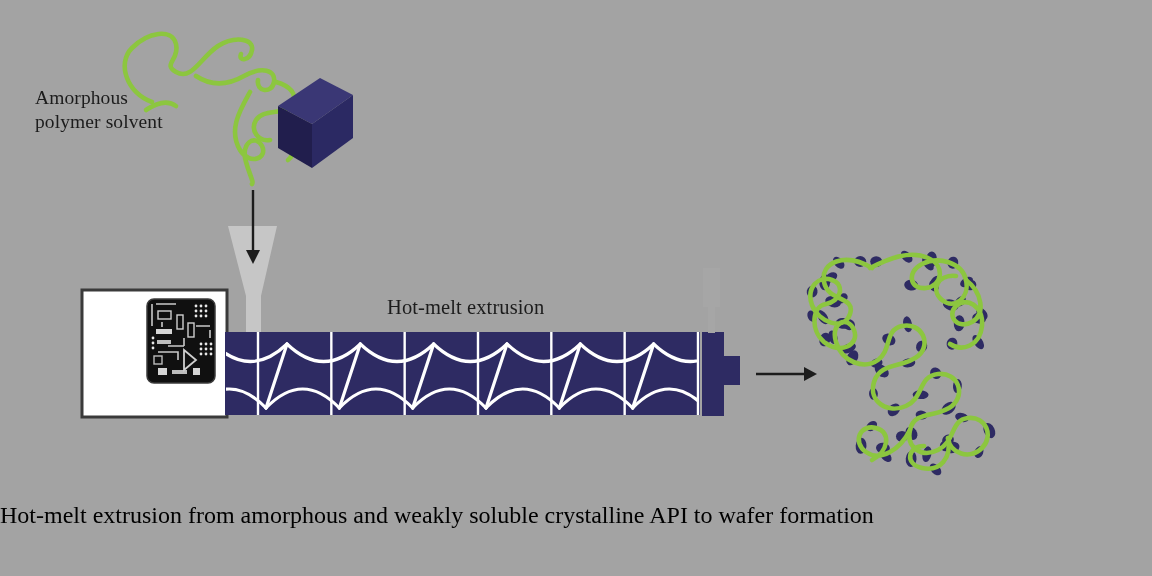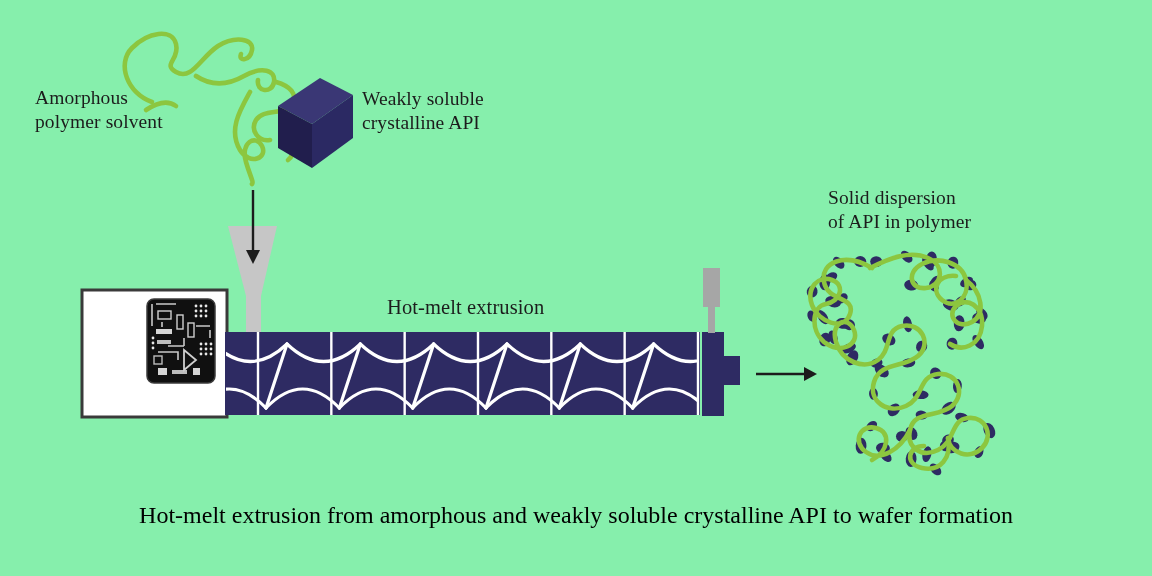--- a/index.html
+++ b/index.html
@@ -1,30 +1,30 @@
 <!DOCTYPE html>
 <html style="--green: #8CC63F; --navy: #2E2B63; --gray: #C6C6C6; --pin: #A6A6A6; --text: #1C1C1C;"><head>
 <meta charset="utf-8">
 <style>
   html,body{margin:0;padding:0;background:#fff;}
   #stage{
-    position:relative;width:1152px;height:576px;background:#86efac;overflow:hidden;
+    position:relative;width:1152px;height:576px;background:#a3a3a3;overflow:hidden;
     font-family:"Liberation Serif","DejaVu Serif",serif;
   }
   #diagram-svg{position:absolute;left:0;top:0;}
   .label{
     position:absolute;white-space:pre-line;color:var(--text);
     font-size:19.5px;line-height:24px;letter-spacing:0.1px;
   }
   #label-amorphous{left:35px;top:86px;}
   #label-weakly{left:362px;top:87px;}
   #label-hotmelt{left:387px;top:295px;font-size:20.5px;}
   #label-dispersion{left:828px;top:186px;}
   #caption{
-    position:absolute;left:0;top:500px;width:100%;text-align:center;
+    position:absolute;left:0;top:500px;width:100%;
     color:#000;font-size:24px;line-height:30px;
   }
   
   .navy-fill{fill:var(--navy);}
   .green-stroke{stroke:var(--green);stroke-width:4.6;fill:none;stroke-linecap:round;}
   .white-screw{stroke:#fff;fill:none;stroke-width:3.2;stroke-linecap:round;}
   .white-divider{stroke:#fff;stroke-width:2.4;}
   .gray-fill{fill:var(--gray);}
   .pin-fill{fill:var(--pin);}
   .black-line{stroke:var(--text);stroke-width:2.4;fill:none;}
@@ -223,19 +223,15 @@
         <path class="green-stroke disp-path" d="M 870,268 C 890,258 910,250 928,258 C 946,266 942,286 926,288 C 910,290 906,272 922,264 C 938,256 962,262 966,280 C 970,298 954,310 942,300 C 930,290 938,274 956,276"></path>
         <path class="green-stroke disp-path" d="M 966,280 C 982,292 986,314 972,322 C 958,330 946,316 956,306 C 966,296 984,306 982,326 C 980,346 962,352 950,344"></path>
         <path class="green-stroke disp-path" d="M 910,430 C 900,450 880,462 866,452 C 852,442 860,424 876,428 C 892,432 888,452 872,460"></path>
         <path class="green-stroke disp-path" d="M 948,438 C 952,458 940,472 922,468 C 904,464 908,446 924,446"></path>
       </g>
     </g>
   </svg>
 
   <div class="label" id="label-amorphous">Amorphous
 polymer solvent</div>
-  <div class="label" id="label-weakly">Weakly soluble
-crystalline API</div>
   <div class="label" id="label-hotmelt">Hot-melt extrusion</div>
-  <div class="label" id="label-dispersion">Solid dispersion
-of API in polymer</div>
   <div id="caption">Hot-melt extrusion from amorphous and weakly soluble crystalline API to wafer formation</div>
 </div>
 
 </body></html>

